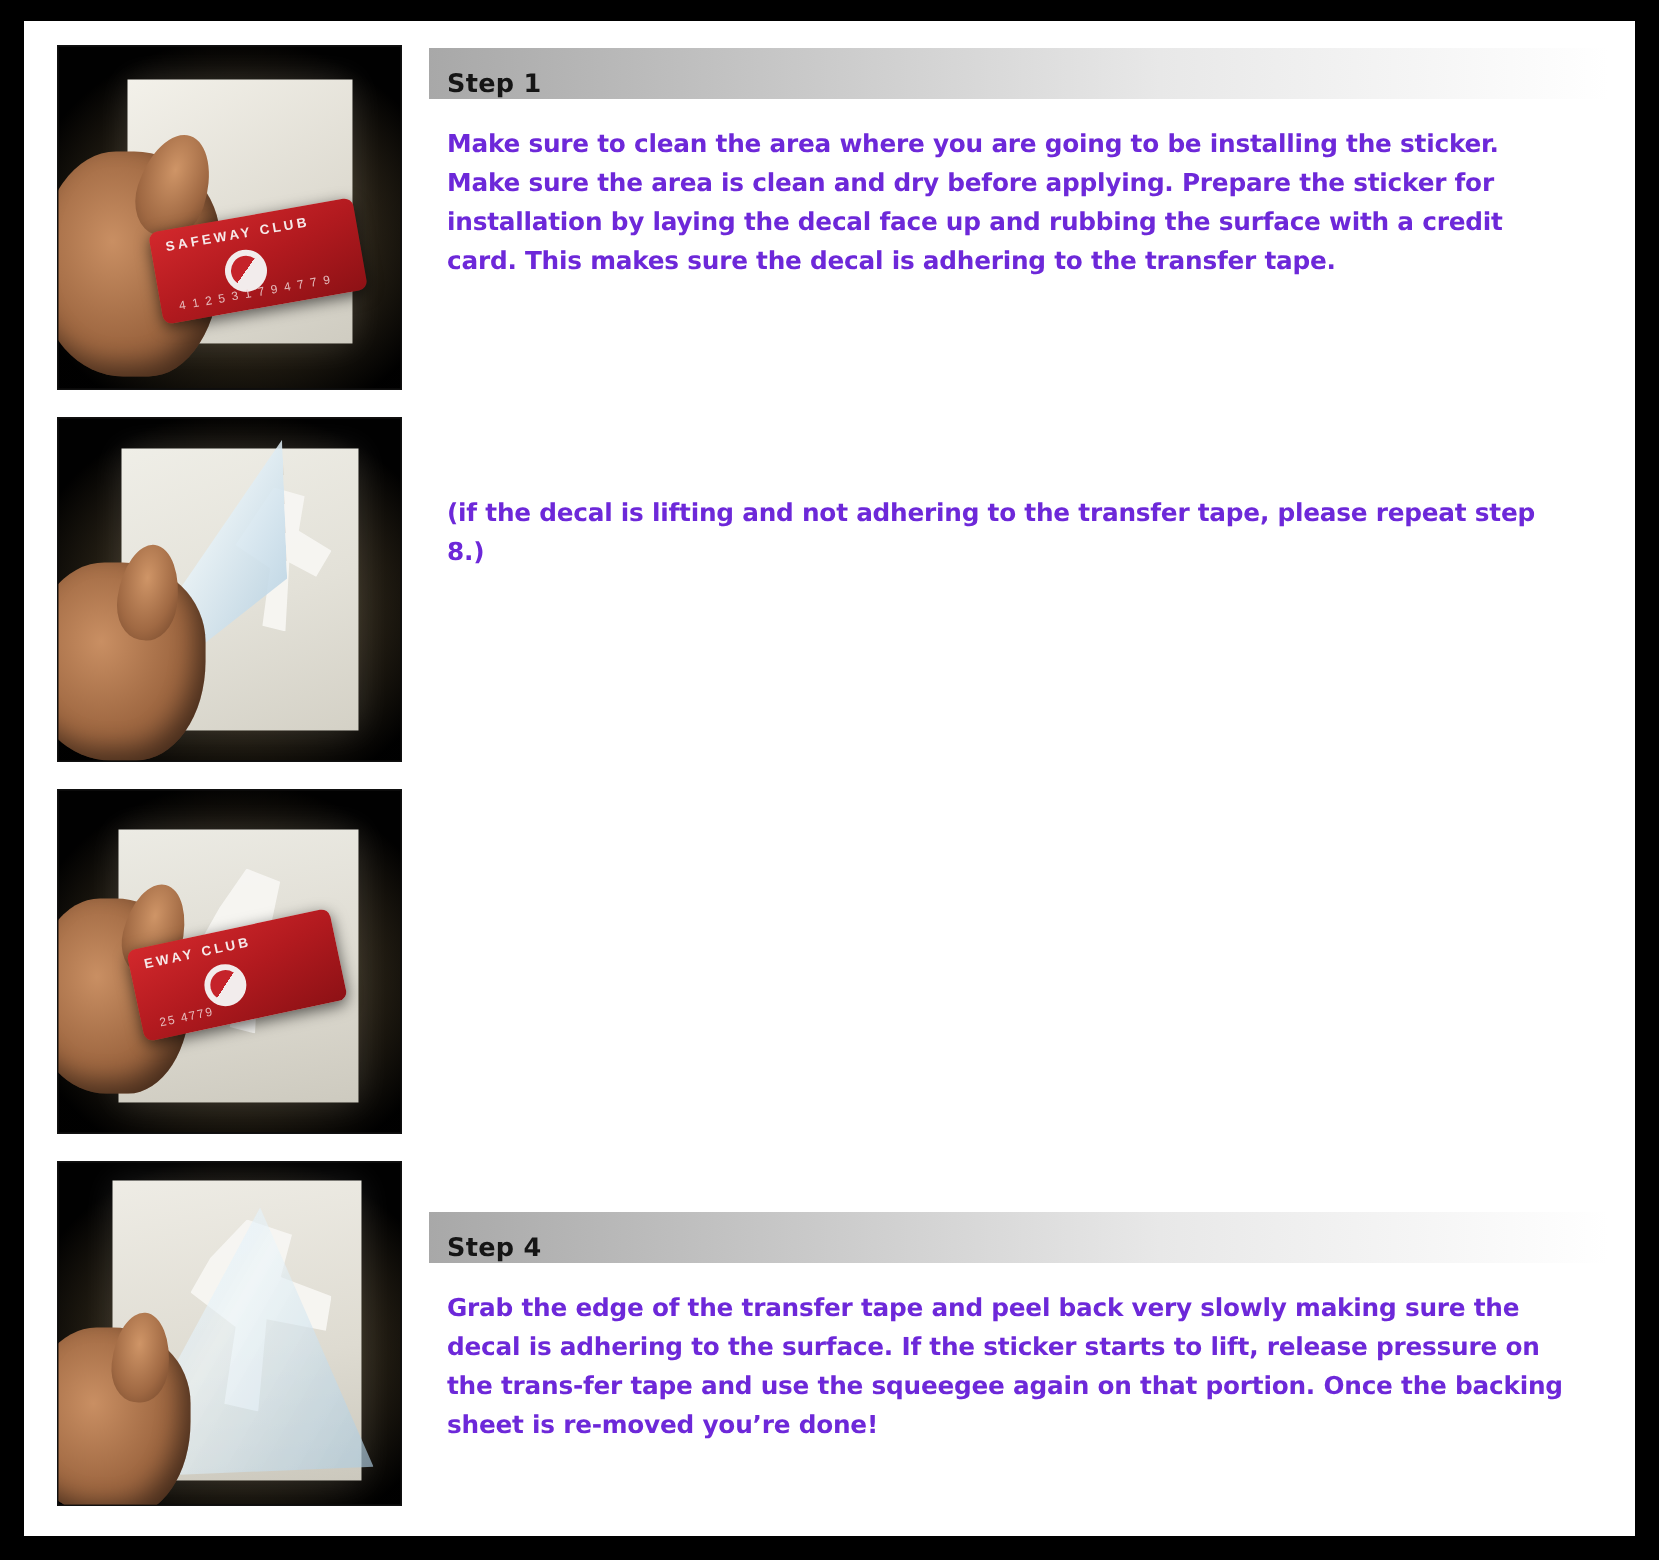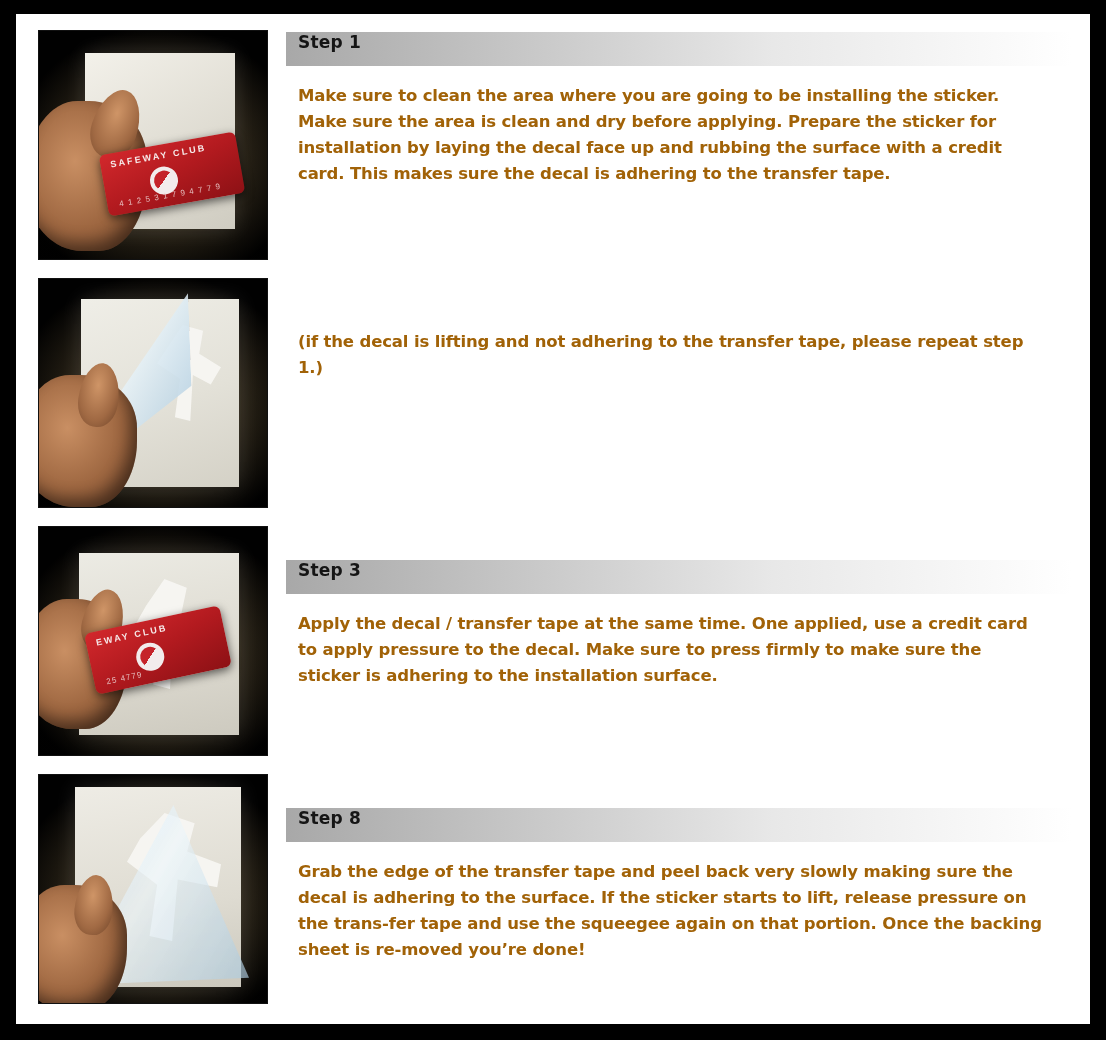--- a/index.html
+++ b/index.html
@@ -171,38 +171,38 @@
 
   
   .content {
     flex: 1 1 auto;
     min-width: 0;
     padding-top: 4px;
   }
   .step-header {
     height: 34px;
     display: flex;
-    align-items: flex-start;
+    align-items: flex-end;
     padding-left: 12px;
     background: linear-gradient(90deg, #a8a8a8 0%, #c9c9c9 32%, #e8e8e8 62%, #ffffff 100%);
     margin-bottom: 14px;
   }
   .step-header .step-title {
     font-family: "DejaVu Sans", sans-serif;
     font-weight: 700;
     font-size: 17px;
     color: #151515;
     letter-spacing: 0.2px;
   }
   .body-text {
     font-family: "DejaVu Sans", sans-serif;
     font-weight: 700;
     font-size: 16.5px;
     line-height: 1.58;
-    color: #a16207;
+    color: #6d28d9;
     padding-left: 12px;
     padding-right: 28px;
     letter-spacing: -0.15px;
   }
   .body-text + .body-text {
     margin-top: 18px;
   }
   .row-1 .content { padding-top: 2px; }
   .row-2 .content { padding-top: 34px; }
   .row-3 .content { padding-top: 34px; }
@@ -238,57 +238,51 @@
       <div class="step-row row-2">
         <div class="photo">
           <div class="vignette"></div>
           <div class="paper p2"></div>
           <div class="decal d2"></div>
           <div class="peel pl2"></div>
           <div class="hand h2"></div>
           <div class="thumb t2"></div>
         </div>
         <div class="content">
-          <p class="body-text">(if the decal is lifting and not adhering to the transfer tape, please repeat step 1.)</p>
+          <p class="body-text">(if the decal is lifting and not adhering to the transfer tape, please repeat step 8.)</p>
         </div>
       </div>
 
       <div class="step-row row-3">
         <div class="photo">
           <div class="vignette"></div>
           <div class="paper p3"></div>
           <div class="decal d3"></div>
           <div class="hand h3"></div>
           <div class="thumb t3"></div>
           <div class="card c3">
             <div class="card-brand">EWAY CLUB</div>
             <div class="card-logo"></div>
             <div class="card-number">25 4779</div>
           </div>
         </div>
-        <div class="content">
-          <div class="step-header">
-            <span class="step-title">Step 3</span>
-          </div>
-          <p class="body-text">Apply the decal / transfer tape at the same time.  One applied, use a credit card to apply pressure to the decal.  Make sure to press firmly to make sure the sticker is adhering to the installation surface.</p>
-        </div>
       </div>
 
       <div class="step-row row-4">
         <div class="photo">
           <div class="vignette"></div>
           <div class="paper p4"></div>
           <div class="decal d4"></div>
           <div class="peel pl4"></div>
           <div class="hand h4"></div>
           <div class="thumb t4"></div>
         </div>
         <div class="content">
           <div class="step-header">
-            <span class="step-title">Step 8</span>
+            <span class="step-title">Step 4</span>
           </div>
           <p class="body-text">Grab the edge of the transfer tape and peel back very slowly making sure the decal is adhering to the surface.  If the sticker starts to lift, release pressure on the trans-fer tape and use the squeegee again on that portion.  Once the backing sheet is re-moved you’re done!</p>
         </div>
       </div>
 
     </div>
   </div>
 </div>
 
 </body></html>

